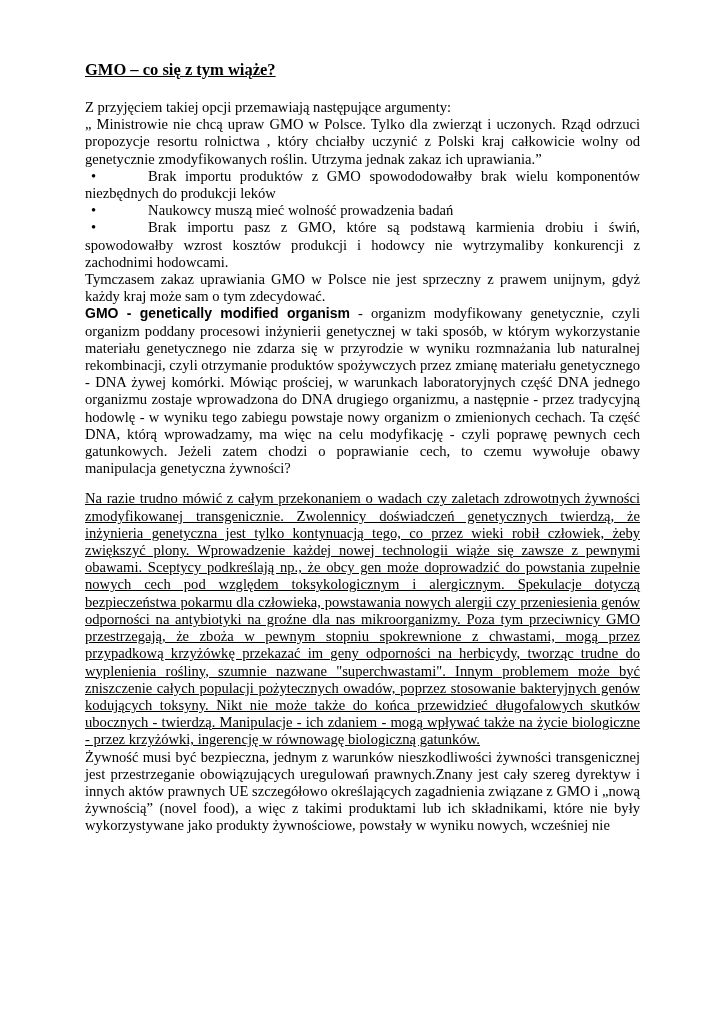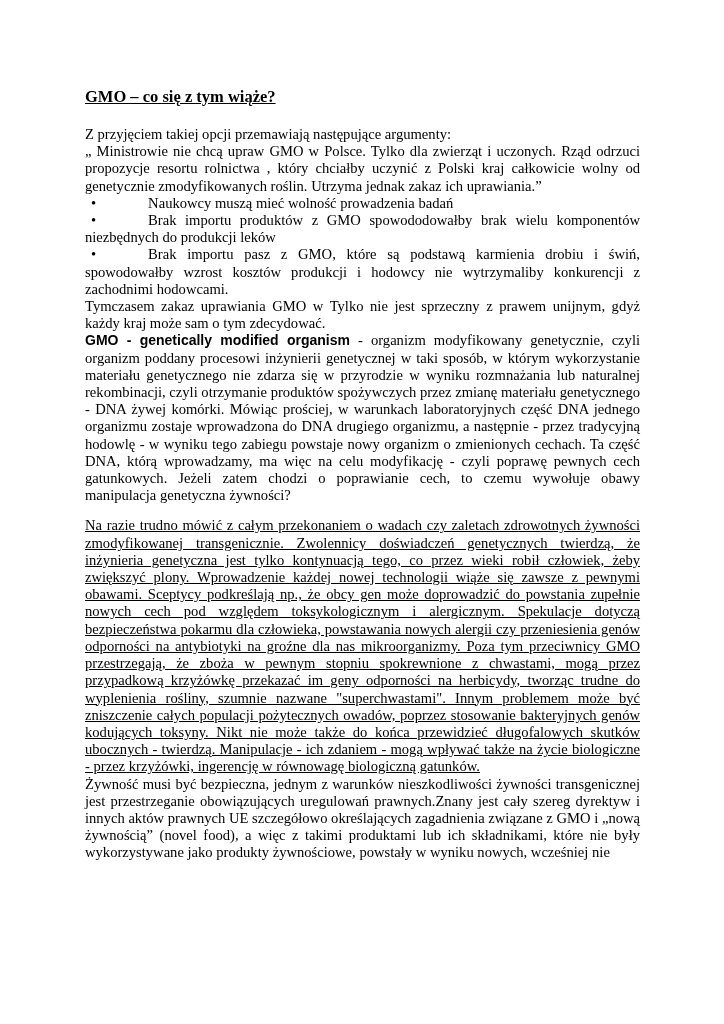--- a/index.html
+++ b/index.html
@@ -7,21 +7,21 @@
   body {
     width: 724px;
     height: 1024px;
     overflow: hidden;
     color: #000;
     font-family: "Liberation Serif", serif;
   }
   .page {
     width: 724px;
     height: 1024px;
-    padding: 87px 84px 20px 85px;
+    padding: 60px 84px 20px 85px;
     overflow: hidden;
     background: #ffffff;
     border-radius: 10px;
   }
   .doc-title {
     font-size: 16.5px;
     font-weight: bold;
     margin: 0 0 19px 0;
     font-family: "Liberation Serif", serif;
   }
@@ -51,27 +51,27 @@
 <body>
 
 <div class="page">
 
   <h1 class="doc-title"><span class="title-text">GMO – co się z tym wiąże?</span></h1>
 
   <p class="body">Z przyjęciem takiej opcji  przemawiają następujące  argumenty:</p>
 
   <p class="body">„ Ministrowie nie chcą upraw GMO w Polsce. Tylko dla zwierząt i uczonych. Rząd odrzuci propozycje resortu rolnictwa , który chciałby uczynić z Polski kraj całkowicie wolny od genetycznie zmodyfikowanych roślin. Utrzyma jednak zakaz ich uprawiania.”</p>
 
+  <div class="body"><span class="bullet-char">•</span><span class="tab"></span><span>Brak  importu produktów z GMO spowododowałby brak wielu komponentów niezbędnych do produkcji leków</span></div>
+
   <div class="body"><span class="bullet-char">•</span><span class="tab"></span><span>Naukowcy muszą mieć wolność prowadzenia badań</span></div>
-
-  <div class="body"><span class="bullet-char">•</span><span class="tab"></span><span>Brak  importu produktów z GMO spowododowałby brak wielu komponentów niezbędnych do produkcji leków</span></div>
 
   <div class="body"><span class="bullet-char">•</span><span class="tab"></span><span>Brak importu pasz z GMO, które są podstawą karmienia drobiu i świń, spowodowałby wzrost kosztów produkcji i hodowcy nie wytrzymaliby konkurencji z zachodnimi hodowcami.</span></div>
 
-  <p class="body">Tymczasem zakaz uprawiania GMO w Tylko nie jest sprzeczny z prawem unijnym, gdyż każdy kraj może sam o tym zdecydować.</p>
+  <p class="body">Tymczasem zakaz uprawiania GMO w Polsce nie jest sprzeczny z prawem unijnym, gdyż każdy kraj może sam o tym zdecydować.</p>
 
 
   <p class="body"><span class="lead">GMO - genetically modified organism</span><span> - organizm modyfikowany genetycznie, czyli organizm poddany procesowi inżynierii genetycznej w taki sposób, w którym wykorzystanie materiału genetycznego nie zdarza się w przyrodzie w wyniku rozmnażania lub naturalnej rekombinacji, czyli otrzymanie  produktów spożywczych  przez zmianę materiału genetycznego - DNA żywej komórki. Mówiąc prościej, w warunkach laboratoryjnych część DNA jednego organizmu zostaje wprowadzona do DNA drugiego organizmu, a następnie - przez tradycyjną hodowlę - w wyniku tego zabiegu powstaje nowy organizm o zmienionych cechach. Ta część DNA, którą wprowadzamy, ma więc na celu modyfikację - czyli poprawę pewnych cech gatunkowych.  Jeżeli zatem chodzi o poprawianie cech, to czemu  wywołuje  obawy manipulacja genetyczna żywności?</span></p>
 
   <p class="body blank-before">Na razie trudno mówić z całym przekonaniem o wadach czy zaletach zdrowotnych żywności zmodyfikowanej transgenicznie. Zwolennicy doświadczeń genetycznych twierdzą, że inżynieria genetyczna jest tylko kontynuacją tego, co przez wieki robił człowiek, żeby zwiększyć plony. Wprowadzenie każdej nowej technologii wiąże się zawsze z pewnymi obawami. Sceptycy podkreślają np., że obcy gen może doprowadzić do powstania zupełnie nowych cech pod względem toksykologicznym i alergicznym. Spekulacje dotyczą bezpieczeństwa pokarmu dla człowieka, powstawania nowych alergii czy przeniesienia genów odporności na antybiotyki na groźne dla nas mikroorganizmy. Poza tym przeciwnicy GMO przestrzegają, że zboża w pewnym stopniu spokrewnione z chwastami, mogą przez przypadkową krzyżówkę przekazać im geny odporności na herbicydy, tworząc trudne do wyplenienia rośliny, szumnie nazwane "superchwastami". Innym problemem może być zniszczenie całych populacji pożytecznych owadów, poprzez stosowanie bakteryjnych genów kodujących toksyny. Nikt nie może także do końca przewidzieć długofalowych skutków ubocznych - twierdzą. Manipulacje - ich zdaniem - mogą wpływać także na życie biologiczne - przez krzyżówki, ingerencję w równowagę biologiczną gatunków.</p>
 
 
   <p class="body">Żywność musi być bezpieczna, jednym z warunków nieszkodliwości żywności transgenicznej jest przestrzeganie obowiązujących uregulowań prawnych.Znany jest cały szereg dyrektyw i innych aktów prawnych UE szczegółowo określających zagadnienia związane z GMO i „nową żywnością” (novel food), a więc z takimi produktami  lub ich składnikami,  które nie były wykorzystywane jako produkty żywnościowe, powstały w wyniku nowych, wcześniej nie</p>
 
 </div>

